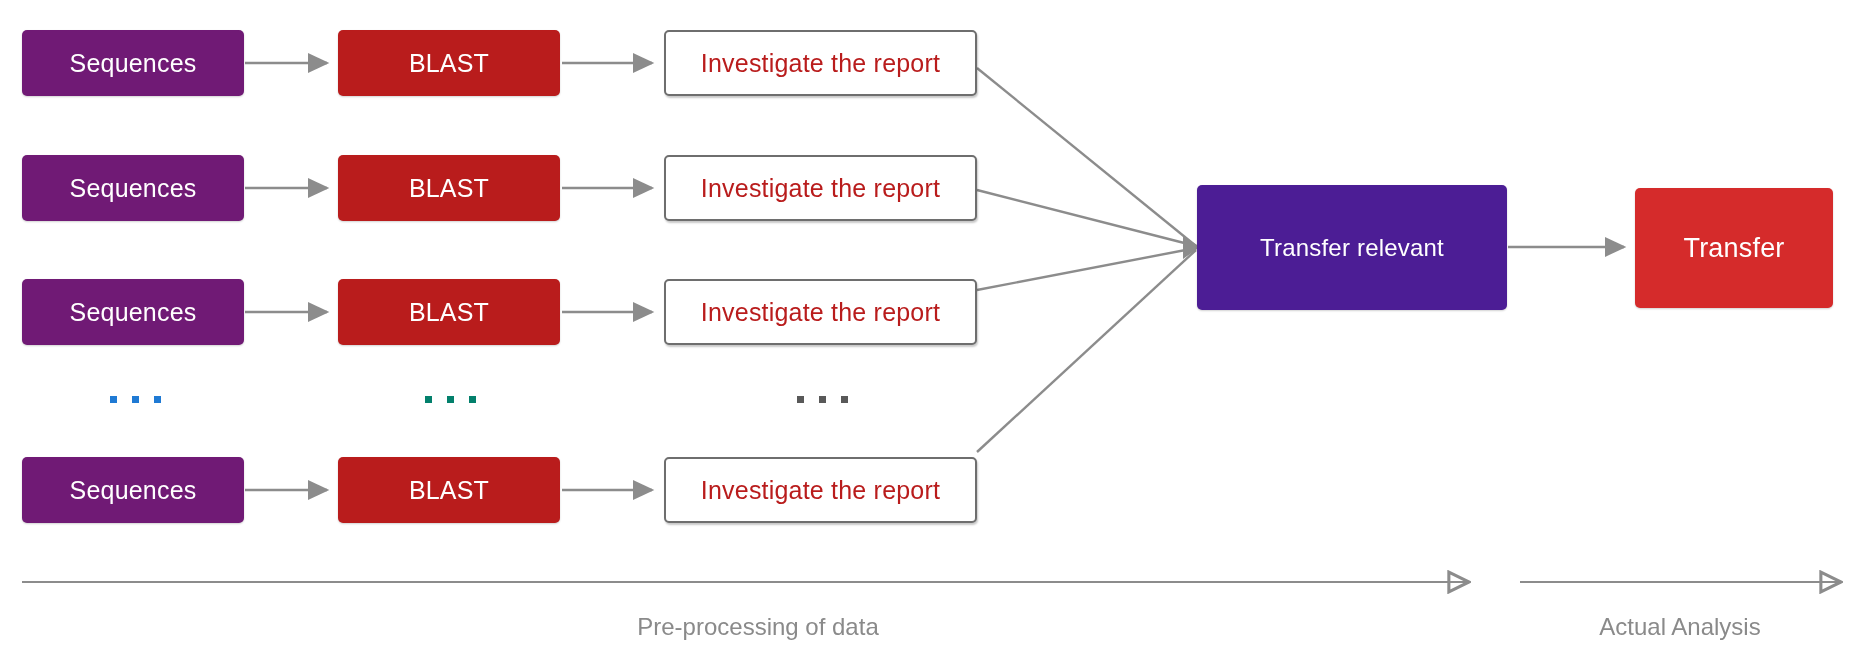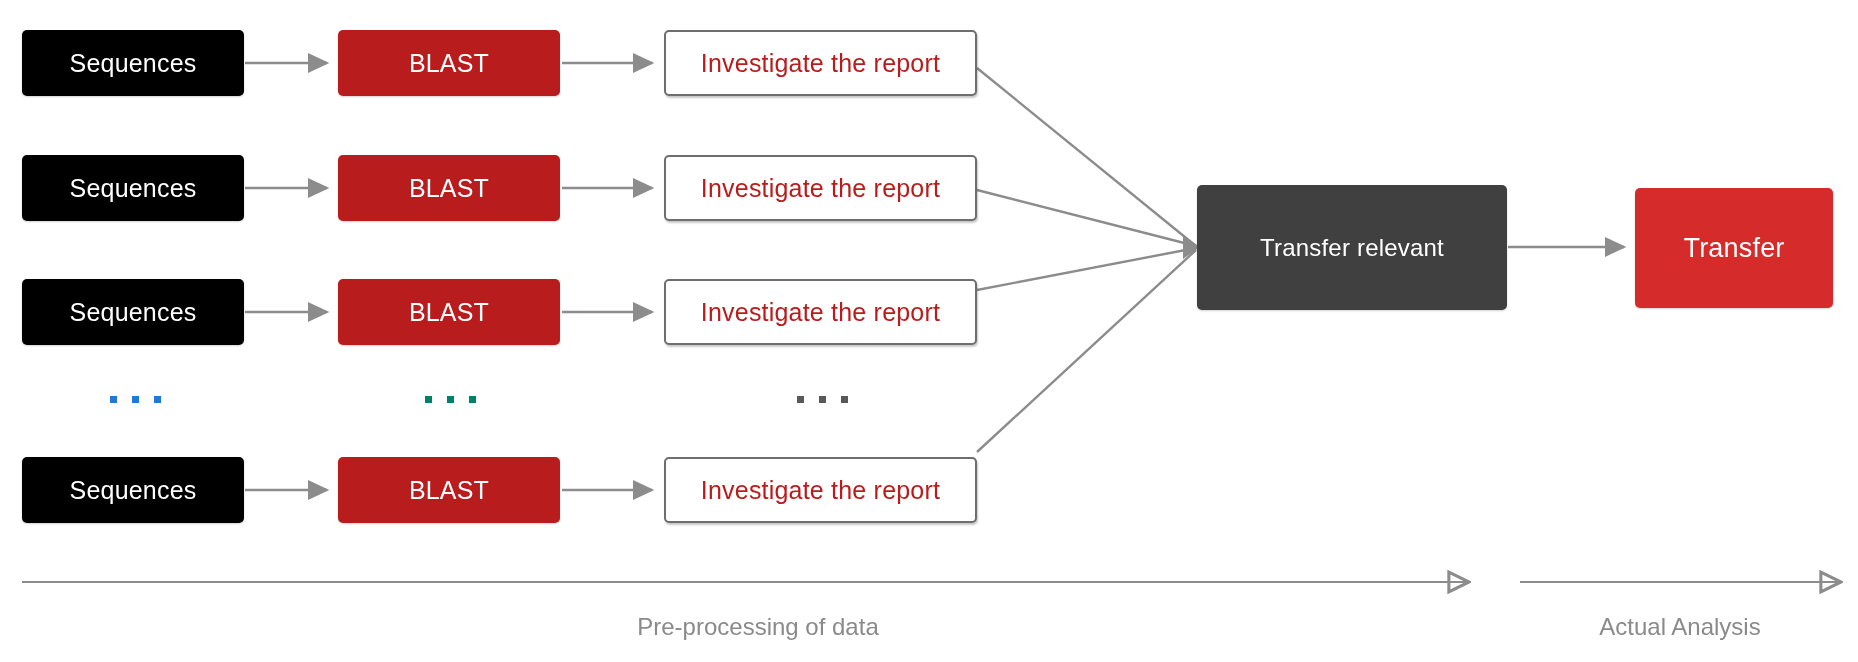--- a/index.html
+++ b/index.html
@@ -22,40 +22,40 @@
     display: flex;
     align-items: center;
     justify-content: center;
     text-align: center;
     border-radius: 5px;
     box-sizing: border-box;
     line-height: 1.22;
     letter-spacing: 0.2px;
   }
   .node-blue {
-    background: #000000;
+    background: #701a75;
     color: #ffffff;
     font-size: 25px;
     box-shadow: 0 1px 2px rgba(0,0,0,0.18);
   }
   .node-green {
     background: #b91c1c;
     color: #ffffff;
     font-size: 25px;
     box-shadow: 0 1px 2px rgba(0,0,0,0.18);
   }
   .node-white {
     background: #ffffff;
     color: #b91c1c;
     font-size: 25px;
     border: 2px solid #6e6e6e;
     box-shadow: 1px 2px 2px rgba(0,0,0,0.22);
   }
   .node-orange {
-    background: #404040;
+    background: #4c1d95;
     color: #ffffff;
     font-size: 24px;
     box-shadow: 0 1px 2px rgba(0,0,0,0.18);
   }
   .node-red {
     background: #d52b2b;
     color: #ffffff;
     font-size: 27px;
     box-shadow: 0 1px 2px rgba(0,0,0,0.18);
   }

